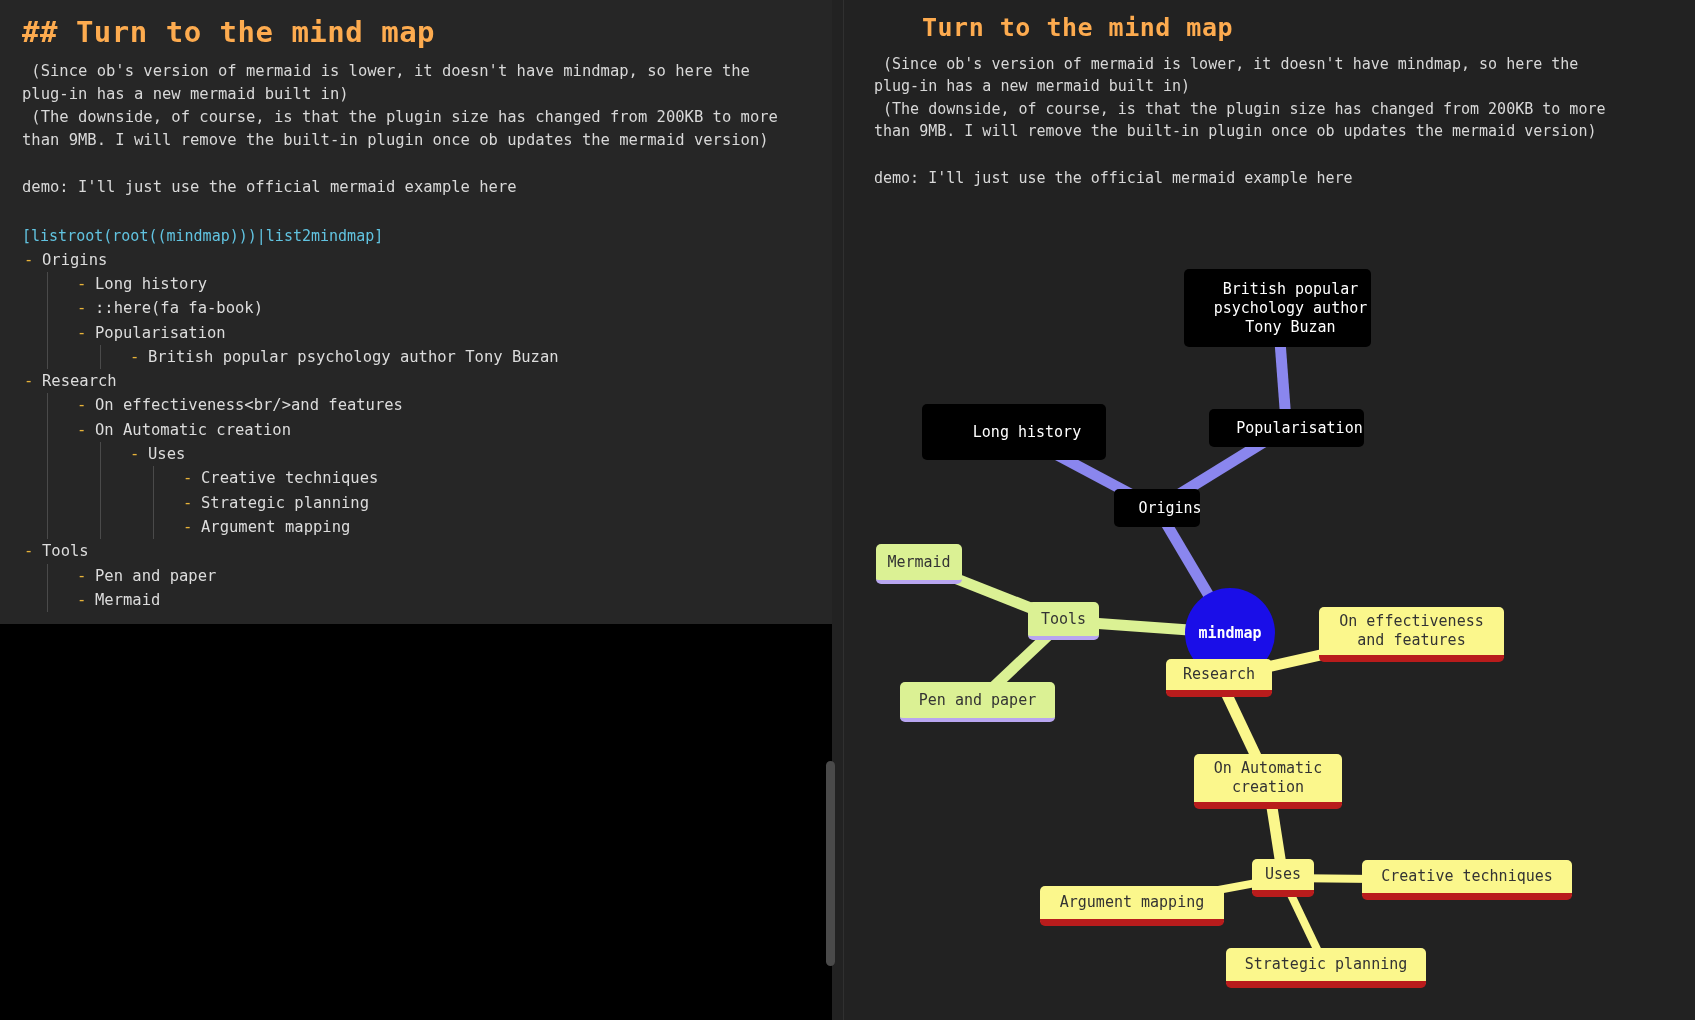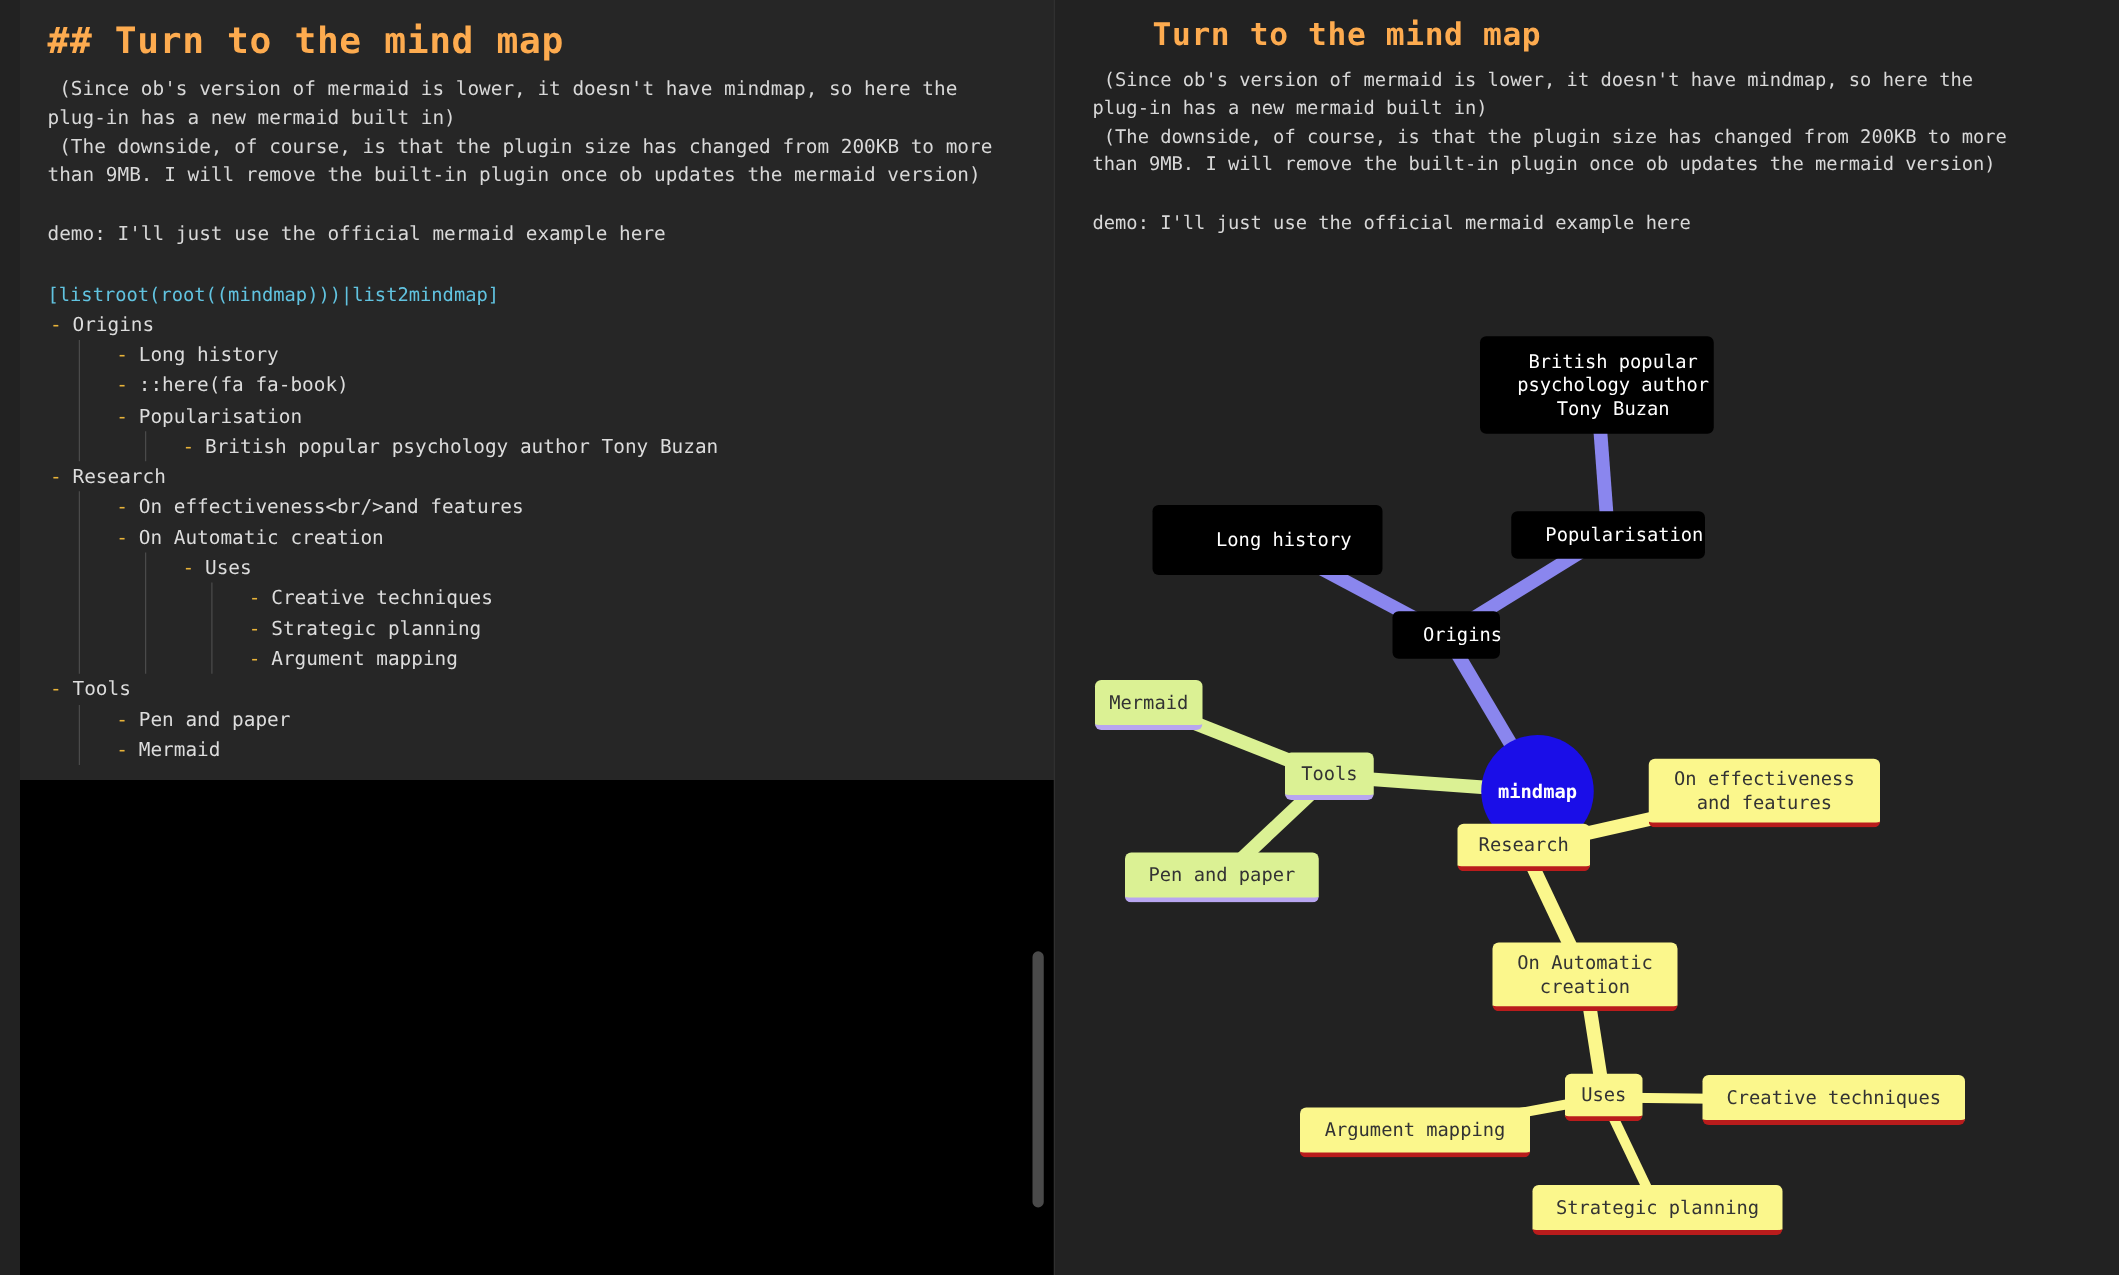--- a/index.html
+++ b/index.html
@@ -17,21 +17,21 @@
   #app {
     position: relative;
     width: 1695px;
     height: 1020px;
     background: #222222;
   }
 
   
   #left-pane {
     position: absolute;
-    left: 16px; top: 0;
+    left: 0; top: 0;
     width: 832px;
     height: 1020px;
     background: #222222;
     overflow: hidden;
   }
   #left-content {
     position: absolute;
     left: 0; top: 0;
     width: 832px;
     height: 624px;
@@ -174,21 +174,21 @@
     border-radius: 50%;
   }
   .mm-node.green {
     background: #dbf194;
     color: #333333;
     border-bottom: 4px solid #b8a6f0;
   }
   .mm-node.yellow {
     background: #fbf78c;
     color: #333333;
-    border-bottom: 4px solid #b91c1c;
+    border-bottom: 7px solid #b91c1c;
   }
 </style>
 </head>
 <body>
 
 <div id="app">
 
   <div id="left-pane">
 
     <div id="left-content">

